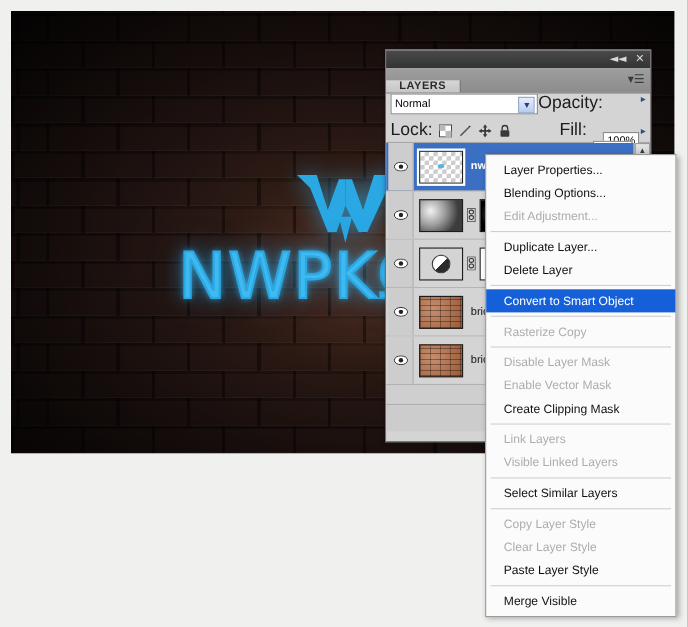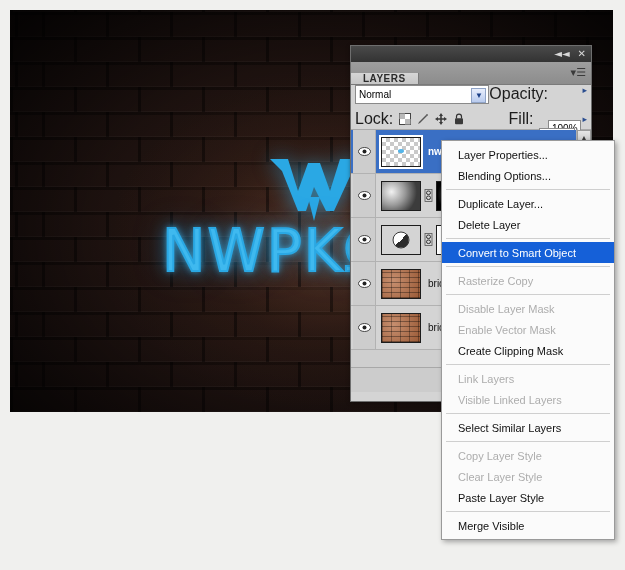--- a/index.html
+++ b/index.html
@@ -490,20 +490,21 @@
         <rect x="5.5" y="3.6" width="3" height="1.6" fill="#5a5a5a"></rect>
       </svg>
       <span class="footer-ic" style="font-style:italic;font-family:'Liberation Serif',serif;font-weight:bold">fx.</span>
     </div>
   </div>
 
   <div id="context-menu">
 
     <div class="menu-item">Layer Properties...</div>
     <div class="menu-item">Blending Options...</div>
+    <div class="menu-item disabled">Edit Adjustment...</div>
     <div class="menu-sep"></div>
 
     <div class="menu-item">Duplicate Layer...</div>
     <div class="menu-item">Delete Layer</div>
     <div class="menu-sep"></div>
 
     <div class="menu-item highlighted">Convert to Smart Object</div>
     <div class="menu-sep"></div>
 
     <div class="menu-item disabled">Rasterize Copy</div>

